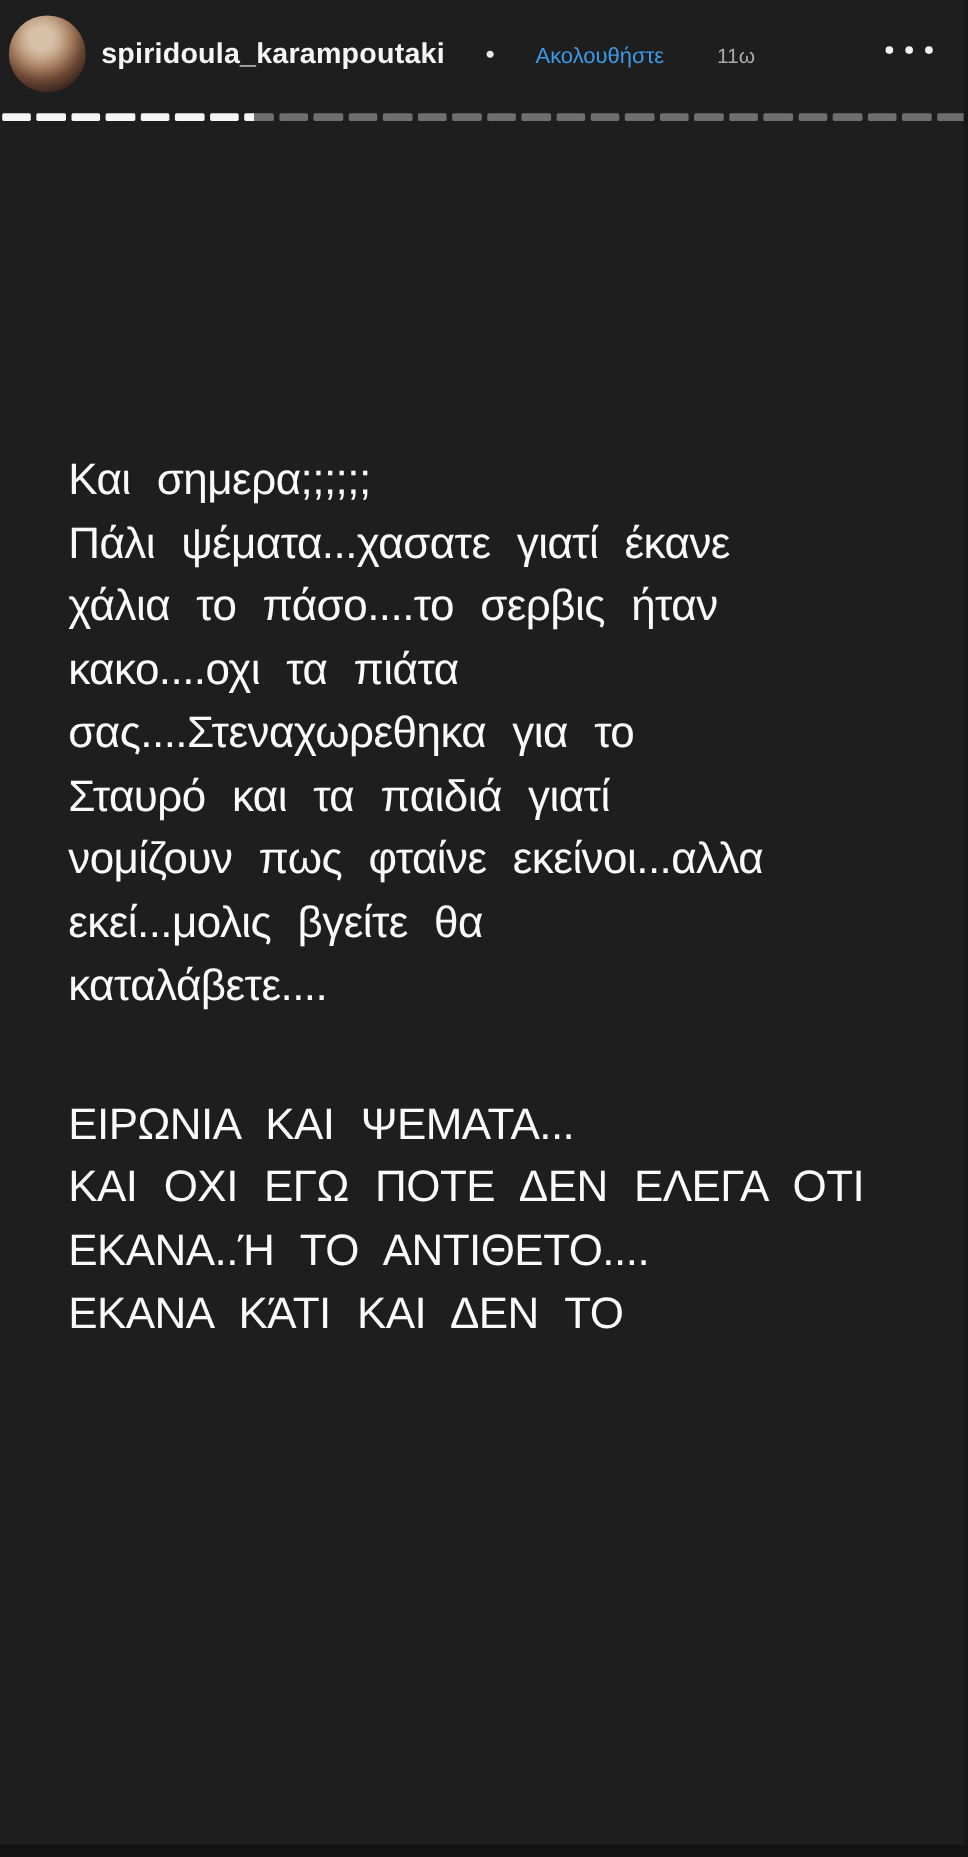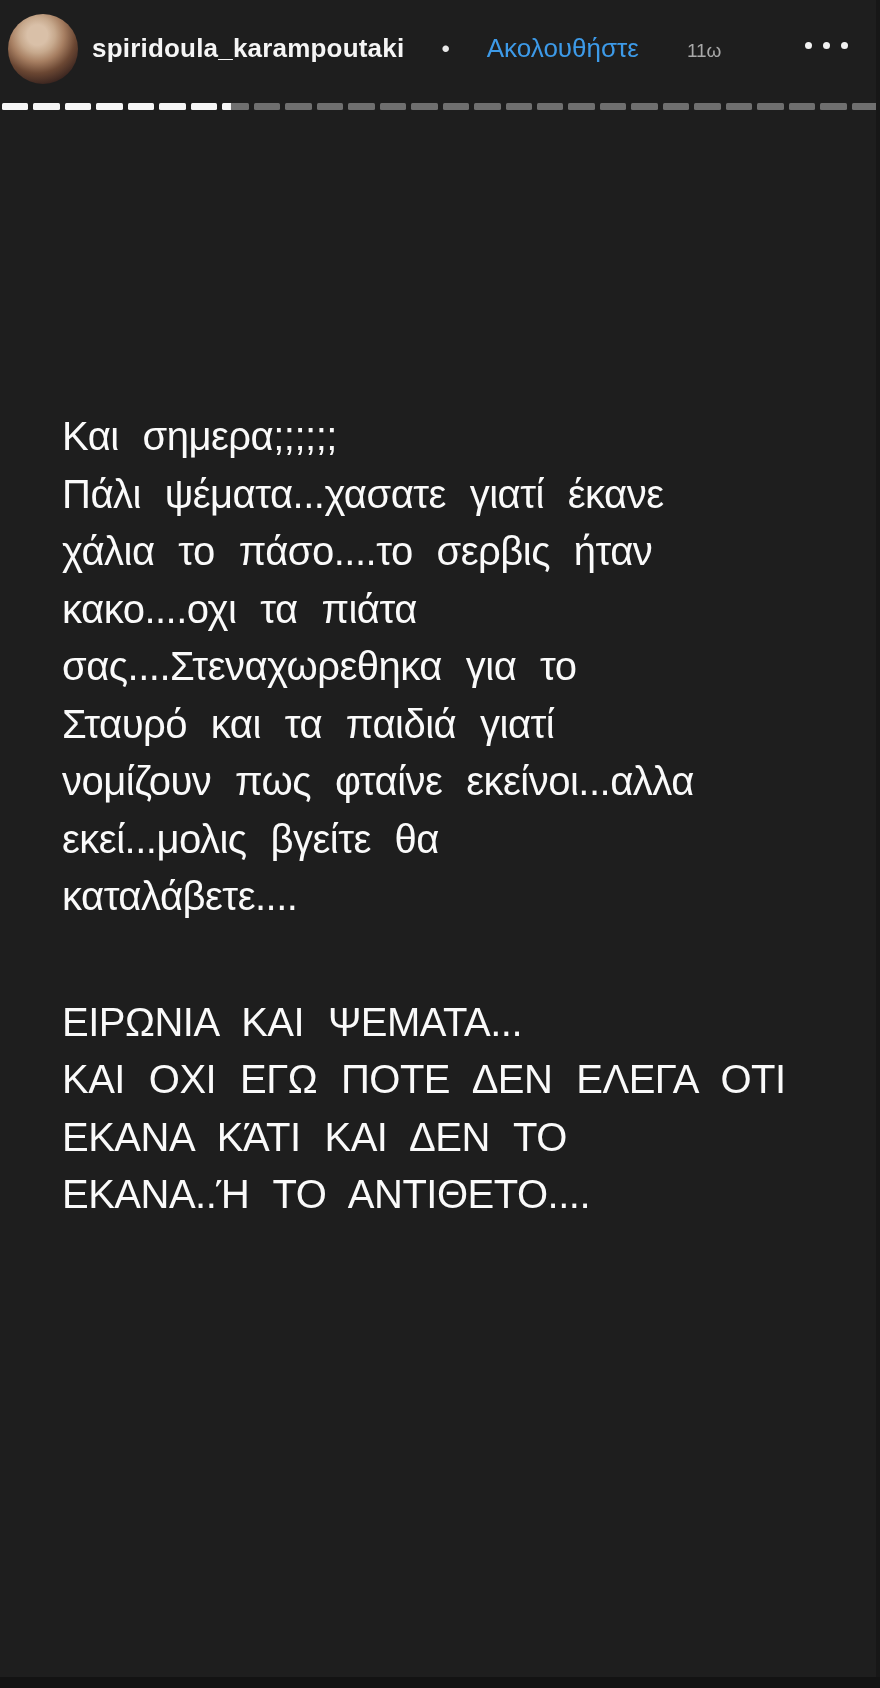--- a/index.html
+++ b/index.html
@@ -28,21 +28,21 @@
     flex:0 0 auto;
   }
   .header-text{
     display:flex;align-items:baseline;
     margin-left:14px;
     white-space:nowrap;
     gap:28px;
   }
   .username{color:#f5f5f5;font-weight:bold;font-size:26px;letter-spacing:0.2px;}
   .sep{color:#e8e8e8;font-size:24px;margin:0 9px;}
-  .follow{color:#3d9ae8;font-size:26px;cursor:pointer;}
+  .follow{color:#3d9ae8;font-size:20px;cursor:pointer;}
   .timestamp{color:#a9a9a9;font-size:19px;margin-left:20px;}
   .menu-dots{
     position:absolute;right:28px;top:38px;
     display:flex;gap:11px;cursor:pointer;padding:4px;
   }
   .menu-dots i{width:7px;height:7px;border-radius:50%;background:#f2f2f2;display:block;}
 
   
   .progress{
     position:absolute;top:103px;left:2px;right:2px;height:7px;
@@ -125,19 +125,19 @@
       <div class="line">χάλια το πάσο....το σερβις ήταν</div>
       <div class="line">κακο....οχι τα πιάτα</div>
       <div class="line">σας....Στεναχωρεθηκα για το</div>
       <div class="line">Σταυρό και τα παιδιά γιατί</div>
       <div class="line">νομίζουν πως φταίνε εκείνοι...αλλα</div>
       <div class="line">εκεί...μολις βγείτε θα</div>
       <div class="line">καταλάβετε....</div>
       <div class="para-gap"></div>
       <div class="line">ΕΙΡΩΝΙΑ ΚΑΙ ΨΕΜΑΤΑ...</div>
       <div class="line">ΚΑΙ ΟΧΙ ΕΓΩ ΠΟΤΕ ΔΕΝ ΕΛΕΓΑ ΟΤΙ</div>
+      <div class="line">ΕΚΑΝΑ..Ή ΤΟ ΑΝΤΙΘΕΤΟ....</div>
       <div class="line">ΕΚΑΝΑ ΚΆΤΙ ΚΑΙ ΔΕΝ ΤΟ</div>
-      <div class="line">ΕΚΑΝΑ..Ή ΤΟ ΑΝΤΙΘΕΤΟ....</div>
     </div>
 </div>
 
 <div class="edge-right"></div>
 <div class="edge-bottom"></div>
 
 </body></html>

